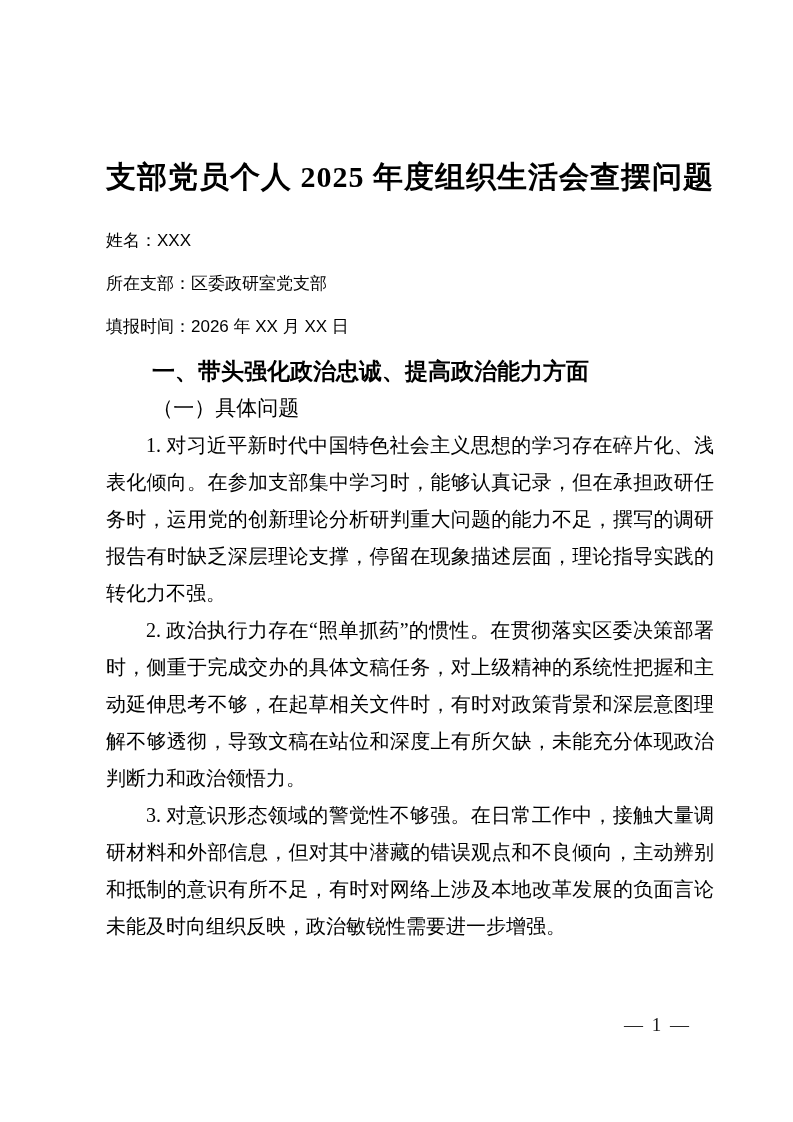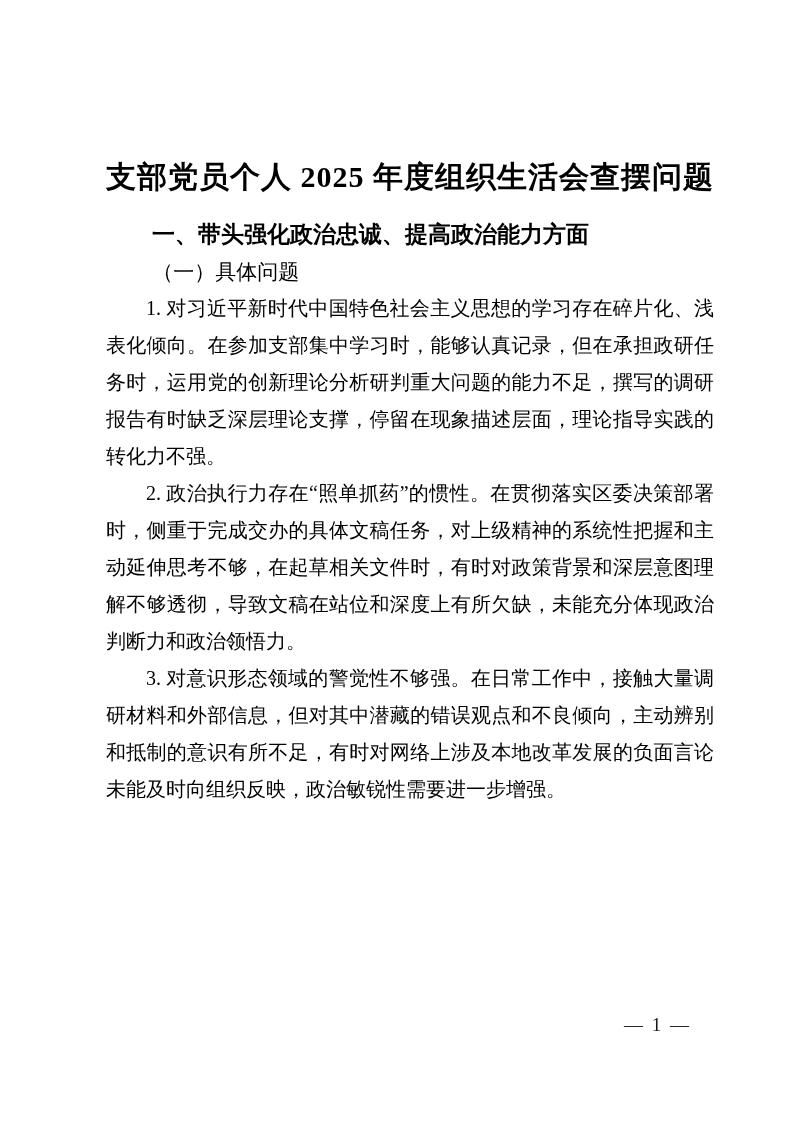--- a/index.html
+++ b/index.html
@@ -34,29 +34,29 @@
     margin-top: 16px;
   }
   .meta-line {
     font-family: "Liberation Sans", "DejaVu Sans", sans-serif;
     font-size: 17px;
     line-height: 43px;
     font-weight: normal;
     text-align: left;
   }
   .section-heading {
-    margin-top: 12px;
+    margin-top: 4px;
     font-family: "Liberation Sans", "DejaVu Sans", sans-serif;
     font-weight: bold;
     font-size: 23px;
     line-height: 38px;
     text-indent: 2em;
   }
   .section-subheading {
-    font-family: Liberation Sans, sans-serif;
+    font-family: Liberation Serif, serif;
     font-size: 21px;
     line-height: 37px;
     text-indent: 2.2em;
   }
   .body-paragraph {
     margin: 0;
     font-family: "Liberation Serif", "DejaVu Serif", serif;
     font-size: 20px;
     line-height: 37px;
     text-align: justify;
@@ -76,20 +76,25 @@
 </head>
 <body>
 
 <div class="page">
   <div class="content">
 
     <div class="doc-title">
       <div>支部党员个人 2025 年度组织生活会查摆问题</div>
     </div>
 
+    <div class="meta-block">
+      <div class="meta-line">姓名：XXX</div>
+      <div class="meta-line">所在支部：区委政研室党支部</div>
+      <div class="meta-line">填报时间：2026 年 XX 月 XX 日</div>
+    </div>
 
     <div class="section-heading">一、带头强化政治忠诚、提高政治能力方面</div>
 
     <div class="section-subheading">（一）具体问题</div>
 
     <p class="body-paragraph">1. 对习近平新时代中国特色社会主义思想的学习存在碎片化、浅表化倾向。在参加支部集中学习时，能够认真记录，但在承担政研任务时，运用党的创新理论分析研判重大问题的能力不足，撰写的调研报告有时缺乏深层理论支撑，停留在现象描述层面，理论指导实践的转化力不强。</p>
 
     <p class="body-paragraph">2. 政治执行力存在“照单抓药”的惯性。在贯彻落实区委决策部署时，侧重于完成交办的具体文稿任务，对上级精神的系统性把握和主动延伸思考不够，在起草相关文件时，有时对政策背景和深层意图理解不够透彻，导致文稿在站位和深度上有所欠缺，未能充分体现政治判断力和政治领悟力。</p>
 
     <p class="body-paragraph">3. 对意识形态领域的警觉性不够强。在日常工作中，接触大量调研材料和外部信息，但对其中潜藏的错误观点和不良倾向，主动辨别和抵制的意识有所不足，有时对网络上涉及本地改革发展的负面言论未能及时向组织反映，政治敏锐性需要进一步增强。</p>

